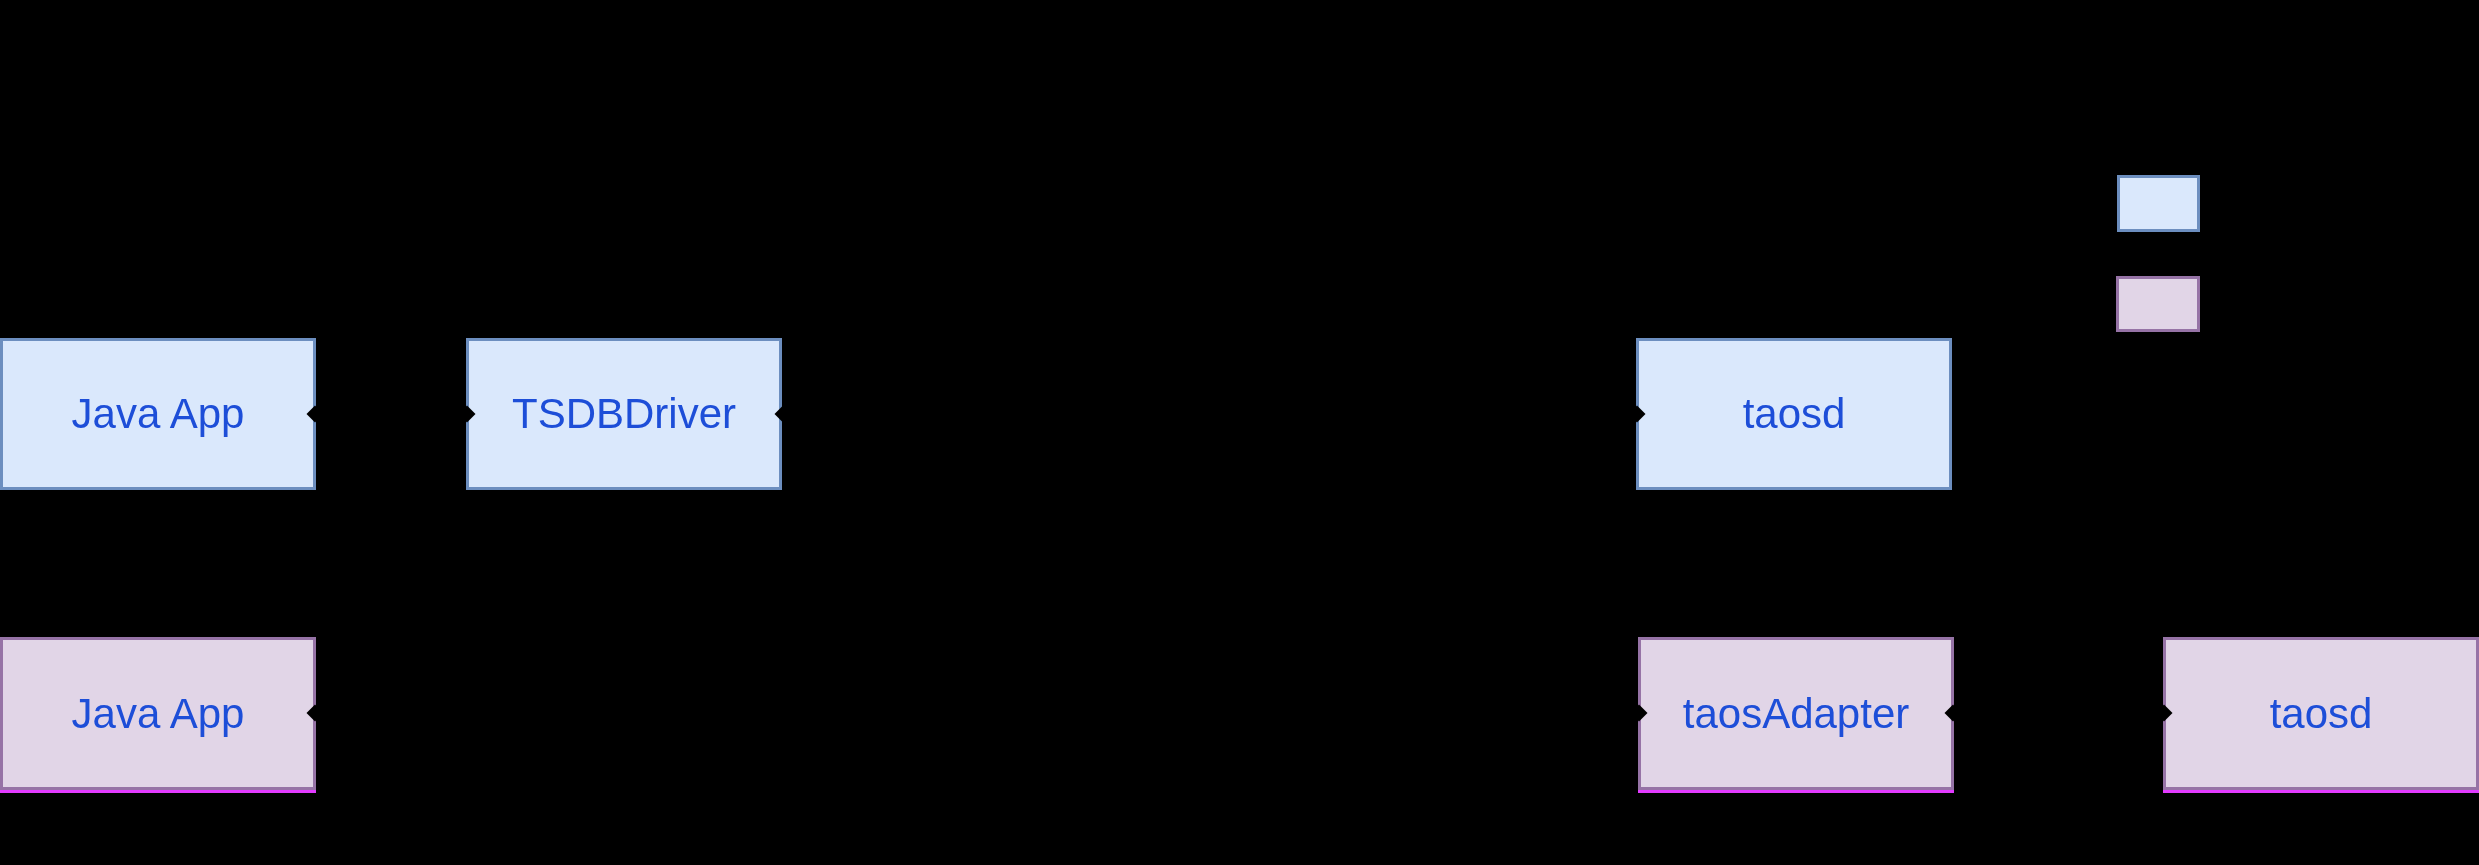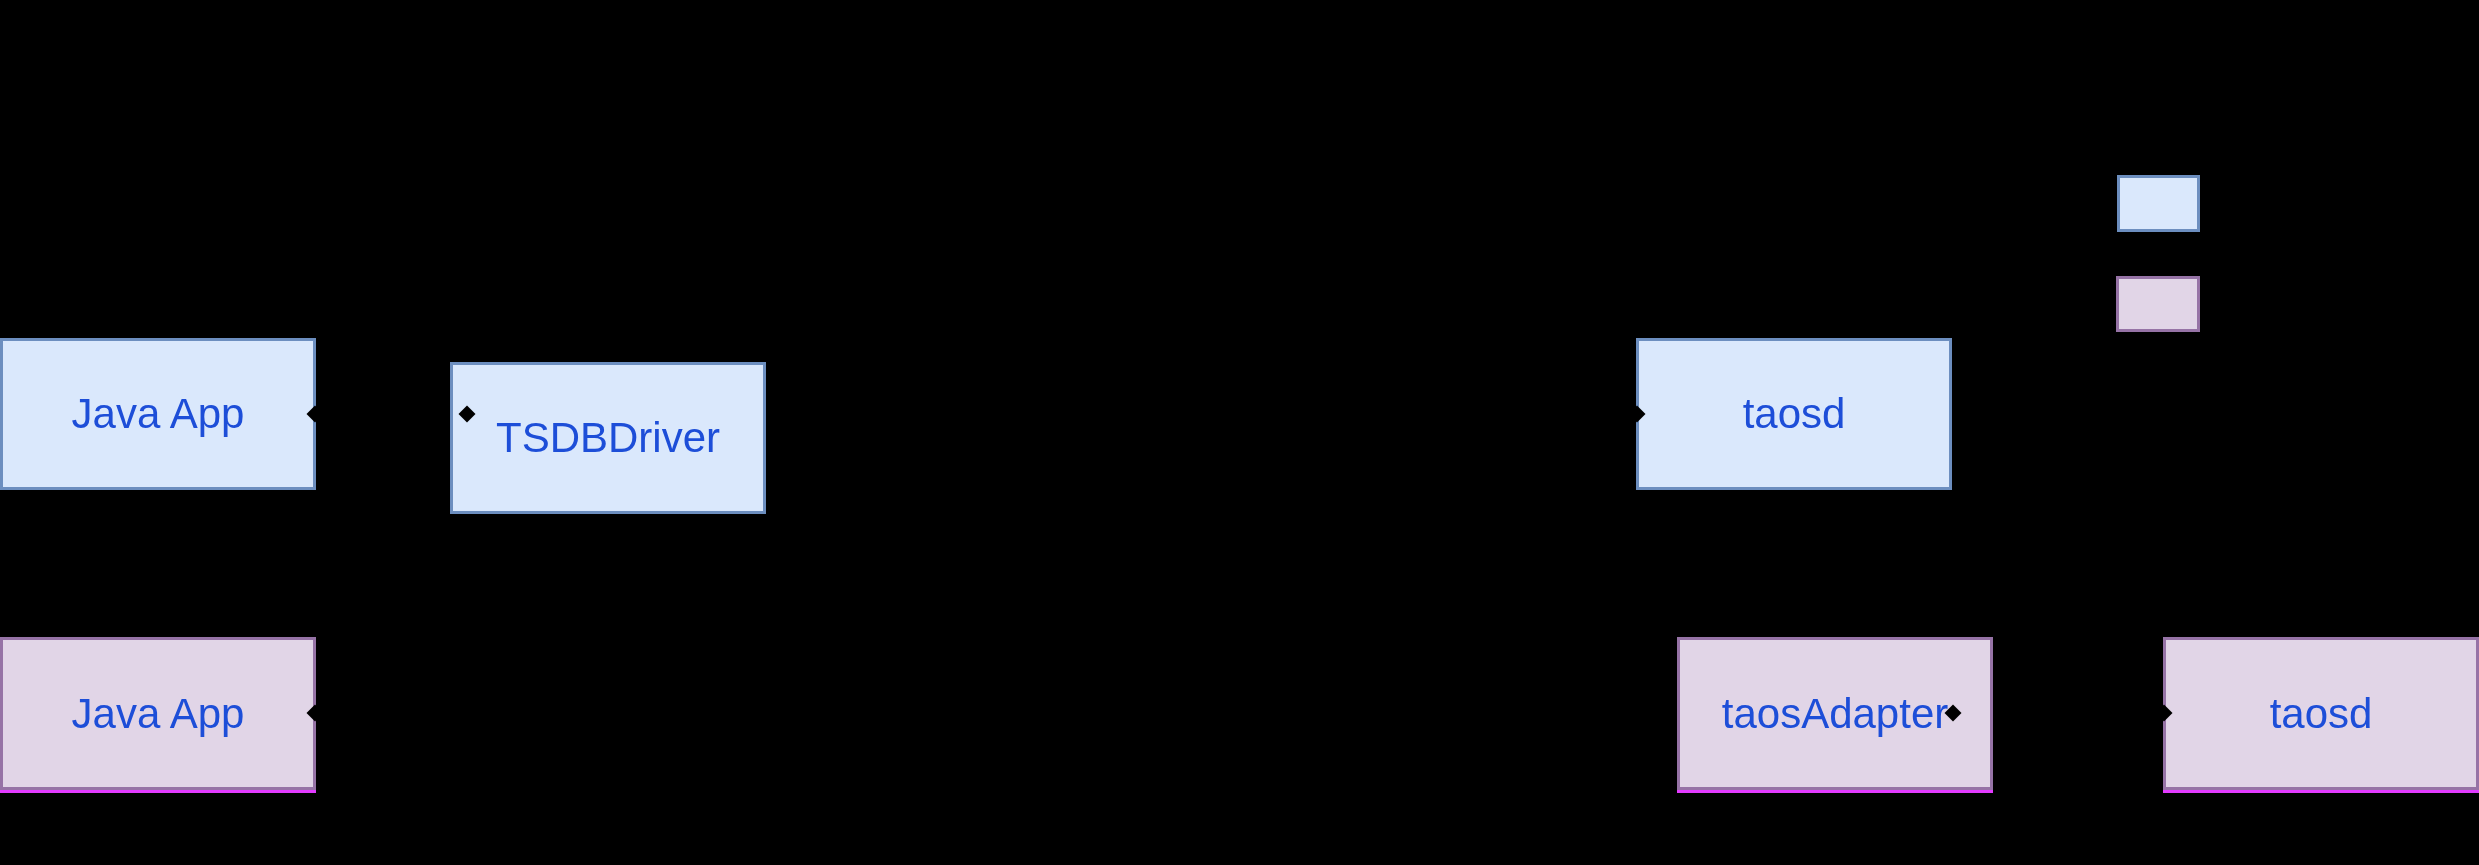--- a/index.html
+++ b/index.html
@@ -25,24 +25,24 @@
   }
   .node.blue  { background: #dae8fc; border: 3px solid #6c8ebf; }
   .node.purple{ background: #e1d5e7; border: 3px solid #9673a6; }
   .node.fringe{ box-shadow: 0 3px 0 0 #e23bff; }
 
   
   .r-top    { top: 338px; height: 152px; }
   .r-bottom { top: 637px; height: 153px; }
   .w { width: 316px; }
 
-  .x-t0 { left: 0px; }    .x-t1 { left: 450px; margin-top: 24px; }
+  .x-t0 { left: 0px; }    .x-t1 { left: 466px; }
   .x-t2 { left: 910px; }  .x-t3 { left: 1636px; }
   .x-b0 { left: 0px; }    .x-b1 { left: 466px; }
-  .x-b2 { left: 1638px; margin-left: 39px; } .x-b3 { left: 2163px; }
+  .x-b2 { left: 1638px; } .x-b3 { left: 2163px; }
 
   
   .connector {
     position: absolute; height: 2px; background: #000000;
   }
   
   .nub {
     position: absolute;
     width: 12px; height: 12px;
     background: #000000;

